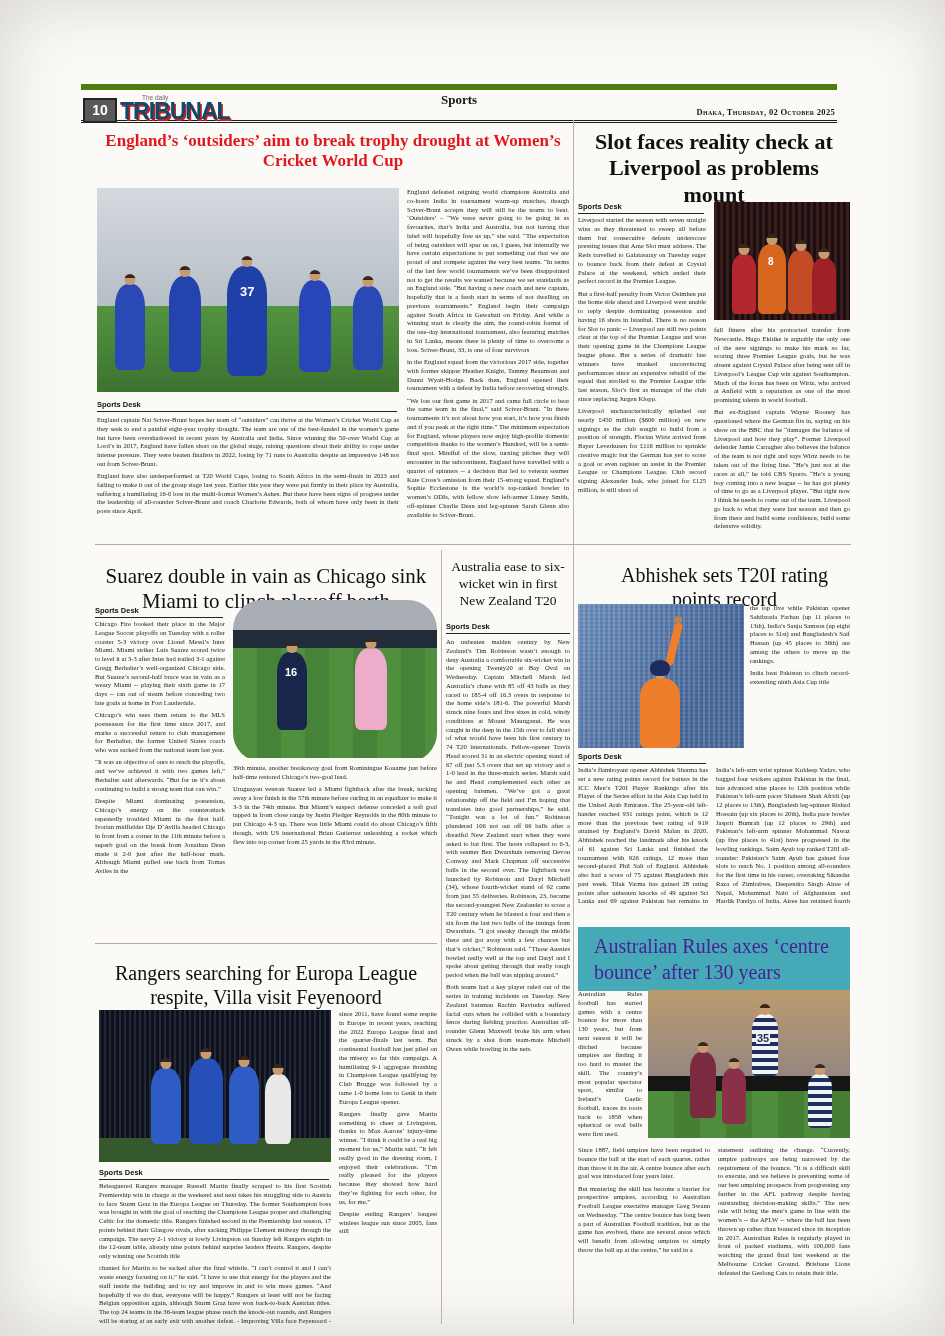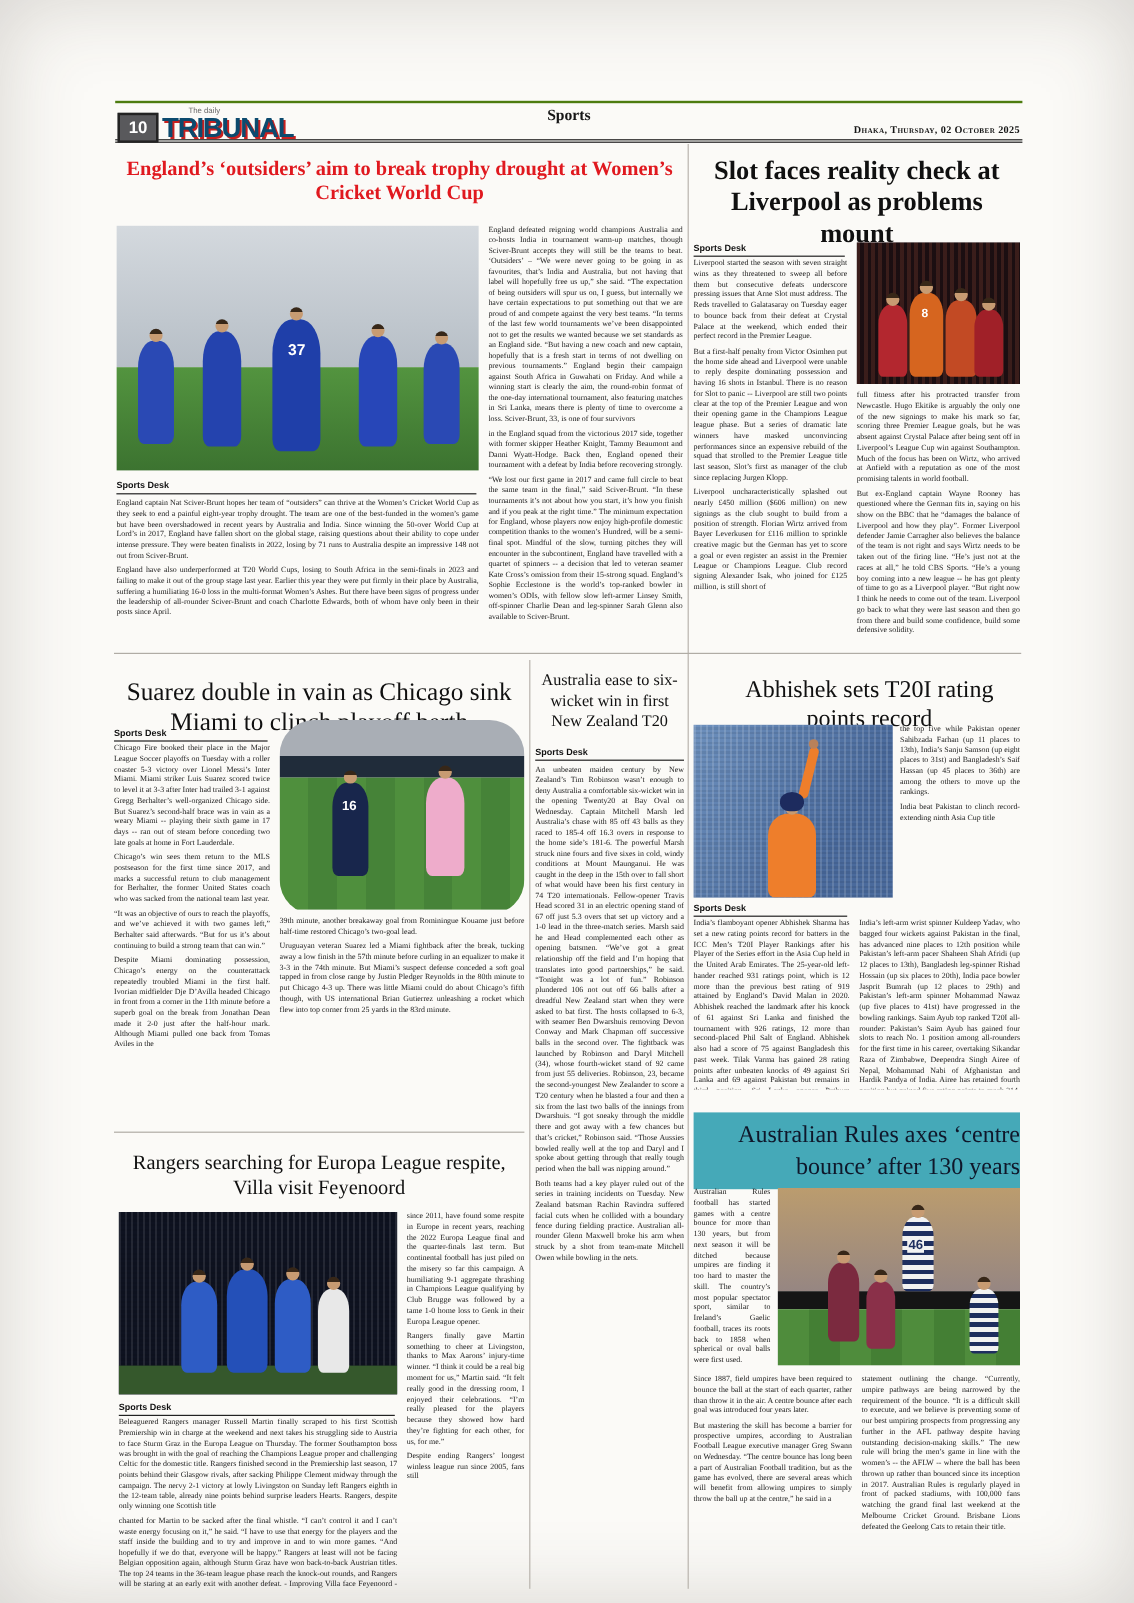--- a/index.html
+++ b/index.html
@@ -1,22 +1,22 @@
 <!DOCTYPE html>
 <html style="--headline-red: #e0191f; --afl-teal: #45a9b8;"><head>
 <meta charset="utf-8">
 <style>
   :root{ --headline-red:#e0191f; --afl-teal:#45a9b8; }
   html,body{margin:0;padding:0;background:#d8d6d1;}
   .page{position:relative;width:945px;height:1336px;background:#fbfaf7;overflow:hidden;
         font-family:"Liberation Serif",serif;color:#161616;
         box-shadow:inset 0 0 70px rgba(70,62,52,.20);}
   
-  .masthead{position:absolute;left:96px;top:84px;width:756px;height:30px;
-            border-top:2px solid #4d7c0f;border-bottom:3px double #1c1c1c;}
+  .masthead{position:absolute;left:81px;top:84px;width:756px;height:30px;
+            border-top:6px solid #4d7c0f;border-bottom:3px double #1c1c1c;}
   .logo{position:absolute;left:2px;bottom:-3px;display:flex;align-items:flex-end;}
   .pageno{width:30px;height:21px;background:#59595c;border:2px solid #232323;color:#fff;
           font:700 14px/21px "Liberation Sans",sans-serif;text-align:center;}
   .brandwrap{position:relative;margin-left:3px;}
   .tagline{position:absolute;top:-6px;left:22px;font:400 6.5px "Liberation Sans",sans-serif;color:#666;}
   .brand{font:900 23px/23px "Liberation Sans",sans-serif;letter-spacing:-1px;color:#0c4a6e;
          text-shadow:1.6px 1.6px 0 #c8201f;}
   .sectionlbl{position:absolute;left:0;right:0;top:2px;text-align:center;
               font:700 13px "Liberation Serif",serif;}
   .dateline{position:absolute;right:2px;bottom:3px;font:700 8.5px "Liberation Serif",serif;
@@ -92,27 +92,27 @@
   #nz .hl{font-size:13.5px;line-height:1.25;}
   #nz .byline{left:0;top:72px;width:124px;}
   #nz .c1{left:0;top:88px;width:124px;height:684px;}
   #abhishek{left:578px;top:550px;width:272px;height:360px;}
   #abhishek .hl{font-size:20px;line-height:1.2;margin-left:21px;}
   #abhishek .side{left:172px;top:54px;width:100px;height:152px;}
   #abhishek .byline{left:0;top:202px;width:128px;}
   #abhishek .c1{left:0;top:216px;width:130px;height:142px;}
   #abhishek .c2{left:138px;top:216px;width:134px;height:142px;}
   #rangers{left:95px;top:948px;width:342px;height:376px;}
-  #rangers .hl{font-size:17px;line-height:1.2;font-family:Liberation Serif, serif;}
+  #rangers .hl{font-size:20px;line-height:1.2;font-family:Liberation Serif, serif;}
   #rangers .side{left:244px;top:62px;width:98px;height:314px;}
   #rangers .byline{left:4px;top:220px;width:230px;}
   #rangers .below{left:4px;top:234px;width:232px;height:142px;}
   #afl{left:578px;top:914px;width:272px;height:410px;}
-  .teal-head{height:58px;background:var(--afl-teal);color:#0f172a;text-align:right;
-     font:400 20px/1.3 "Liberation Serif",serif;padding-top:6px;}
+  .teal-head{height:58px;background:var(--afl-teal);color:#4c1d95;text-align:left;
+     font:400 20px/1.3 "Liberation Serif",serif;padding-top:6px;padding-left:16px;}
   #afl .side{left:0;top:76px;width:64px;height:148px;}
   #afl .c1{left:0;top:232px;width:132px;height:174px;}
   #afl .c2{left:140px;top:232px;width:132px;height:174px;}
   #vrule-main{left:573px;top:120px;height:1204px;}
   #vrule-ab{left:441px;top:550px;height:774px;}
   #hrule-1{left:95px;top:544px;width:756px;}
   #hrule-2{left:95px;top:943px;width:342px;}
 </style>
 </head>
 <body>
@@ -265,21 +265,21 @@
     <h1 class="teal-head">Australian Rules axes ‘centre bounce’ after 130 years</h1>
     <div class="txt side">
       <p class="bp">Australian Rules football has started games with a centre bounce for more than 130 years, but from next season it will be ditched because umpires are finding it too hard to master the skill. The country’s most popular spectator sport, similar to Ireland’s Gaelic football, traces its roots back to 1858 when spherical or oval balls were first used.</p>
     </div>
     <div class="photo ph-afl">
       <div class="band crowd speck"></div>
       <div class="band board"></div>
       <div class="band grass"></div>
       <div class="fig" style="left:42px;top:62px;width:26px;height:66px;background:#7b2a3f;"></div>
       <div class="fig hoops" style="left:104px;top:24px;width:26px;height:62px;">
-        <span class="jersey" style="left:4px;top:18px;font-size:11px;color:#1e2e5f;background:#f2f2f2;padding:0 1px;">46</span>
+        <span class="jersey" style="left:4px;top:18px;font-size:11px;color:#1e2e5f;background:#f2f2f2;padding:0 1px;">35</span>
       </div>
       <div class="fig" style="left:74px;top:78px;width:24px;height:56px;background:#8a3049;"></div>
       <div class="fig hoops" style="left:160px;top:84px;width:24px;height:54px;"></div>
     </div>
     <div class="txt c1">
       <p class="bp">Since 1887, field umpires have been required to bounce the ball at the start of each quarter, rather than throw it in the air. A centre bounce after each goal was introduced four years later.</p>
       <p class="bp">But mastering the skill has become a barrier for prospective umpires, according to Australian Football League executive manager Greg Swann on Wednesday. “The centre bounce has long been a part of Australian Football tradition, but as the game has evolved, there are several areas which will benefit from allowing umpires to simply throw the ball up at the centre,” he said in a</p>
     </div>
     <div class="txt c2">
       <p class="bp">statement outlining the change. “Currently, umpire pathways are being narrowed by the requirement of the bounce. “It is a difficult skill to execute, and we believe is preventing some of our best umpiring prospects from progressing any further in the AFL pathway despite having outstanding decision-making skills.” The new rule will bring the men’s game in line with the women’s -- the AFLW -- where the ball has been thrown up rather than bounced since its inception in 2017. Australian Rules is regularly played in front of packed stadiums, with 100,000 fans watching the grand final last weekend at the Melbourne Cricket Ground. Brisbane Lions defeated the Geelong Cats to retain their title.</p>

